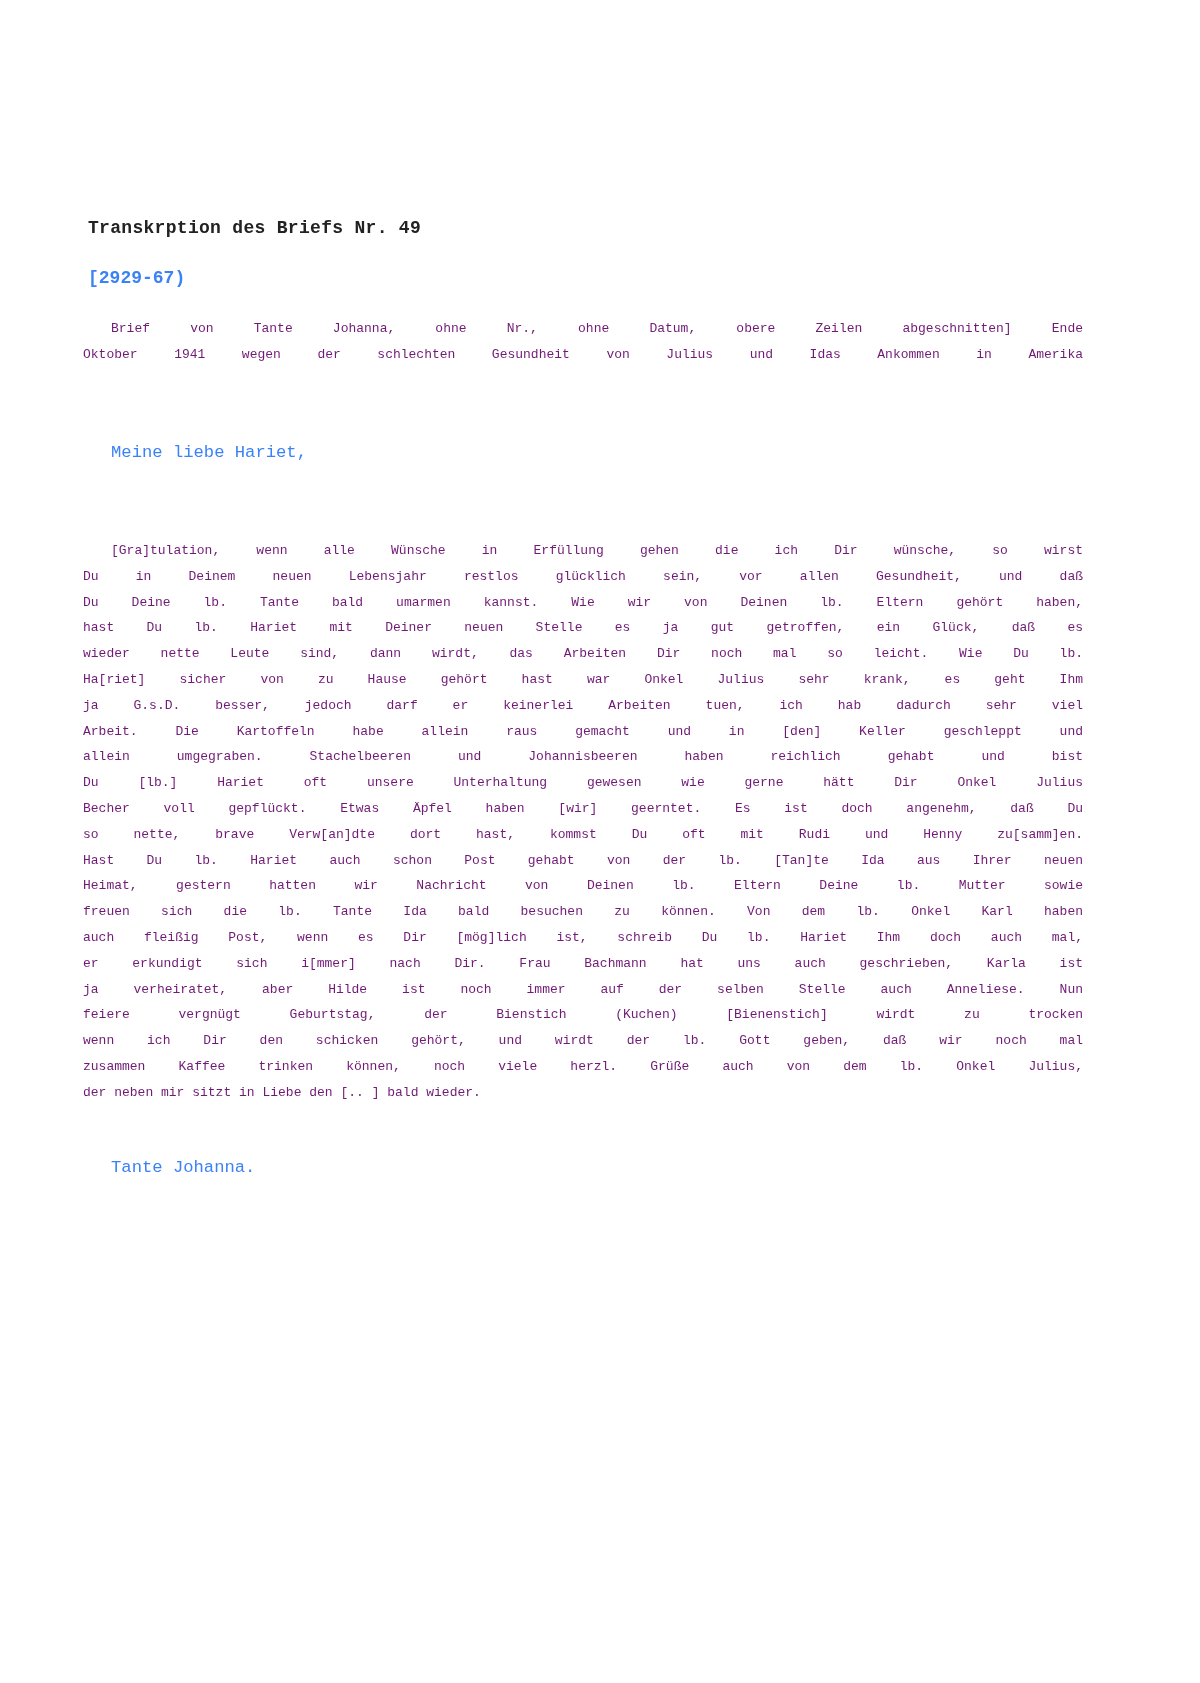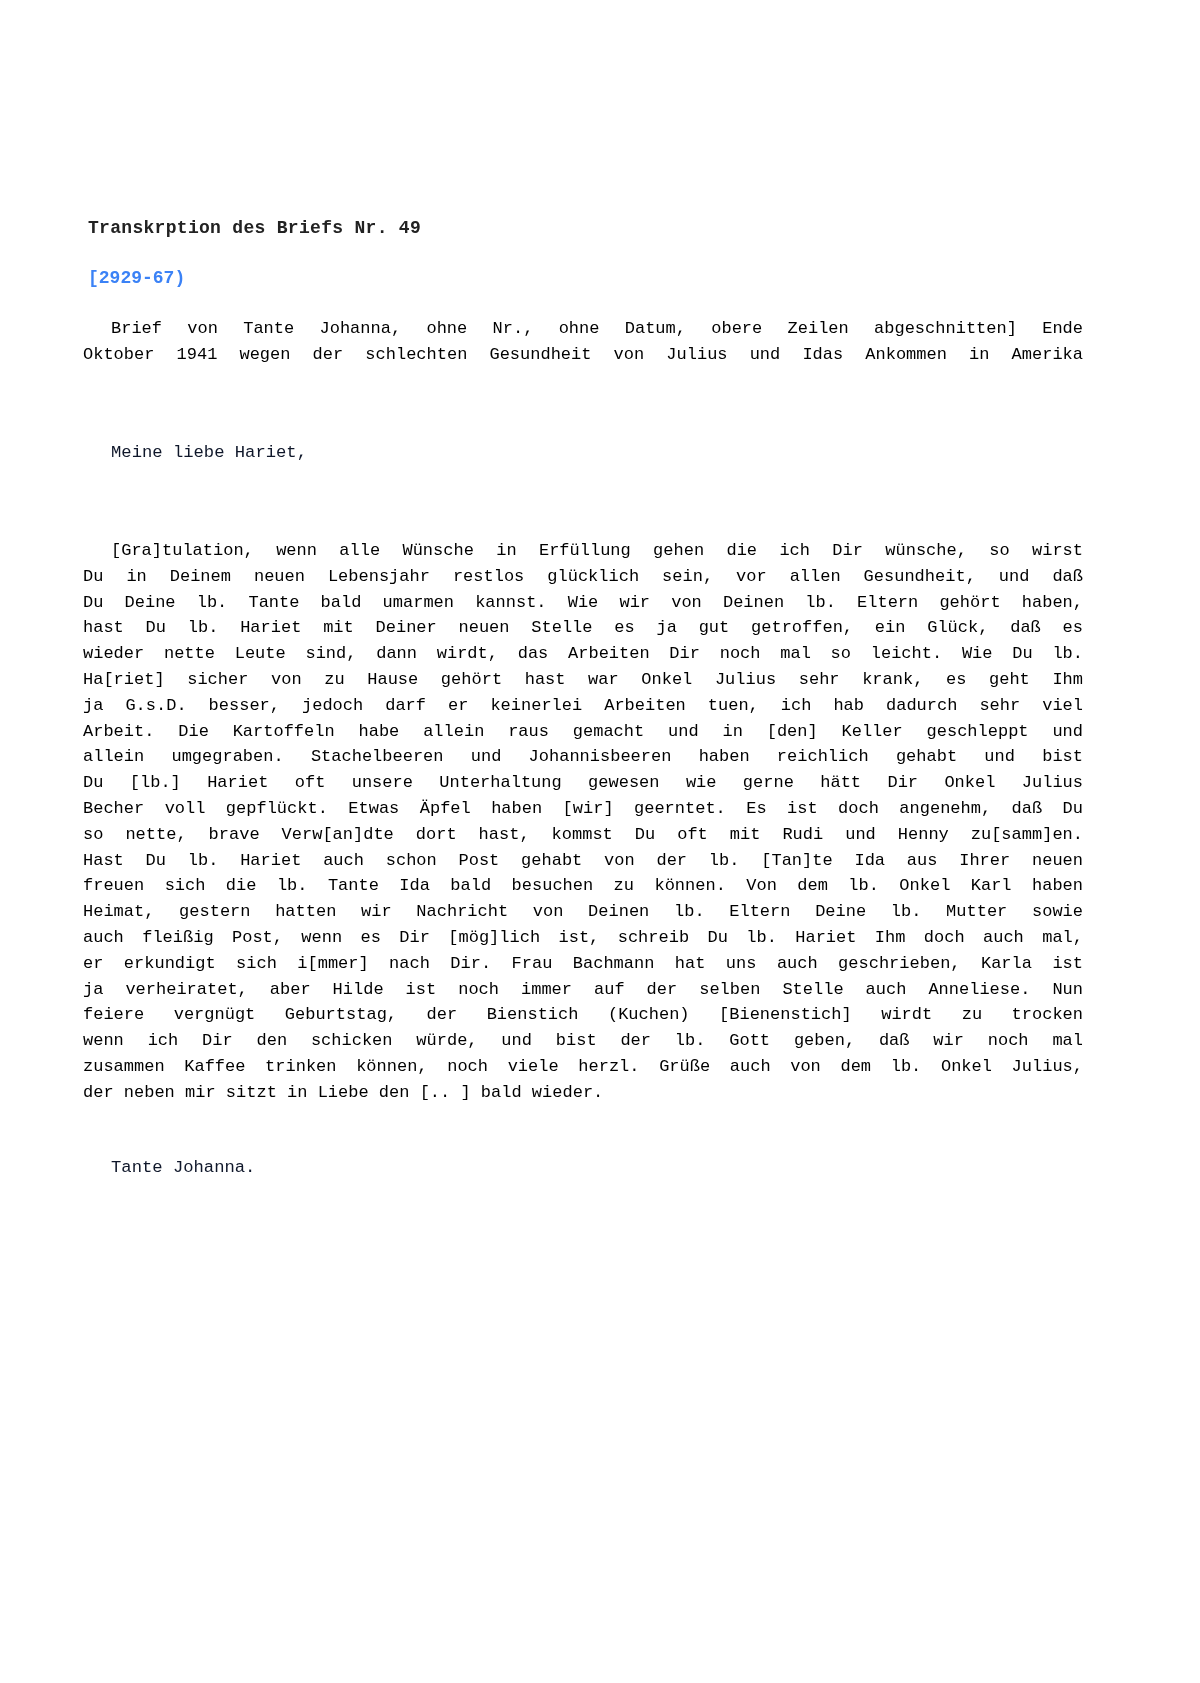--- a/index.html
+++ b/index.html
@@ -42,41 +42,41 @@
     }
     .lines {
       position: absolute;
       left: 83px;
       width: 1000px;
       margin: 0;
       padding: 0;
       list-style: none;
     }
     .lines li {
-      font-size: 17px;
+      font-size: 13px;
       line-height: 25.8px;
       height: 25.8px;
       white-space: nowrap;
       text-align: justify;
       text-align-last: justify;
-      color: #000000;
+      color: #701a75;
     }
     .lines li.last {
       text-align-last: left;
     }
     .lines li.indent {
       padding-left: 28px;
     }
     .intro { top: 316px; }
     .body-text { top: 538px; }
     .line-single {
       position: absolute;
       left: 111px;
       font-size: 17.2px;
-      color: #0f172a;
+      color: #3b82f6;
       margin: 0;
     }
     .salutation { top: 443px; }
     .signature { top: 1158px; }
   </style>
 </head>
 <body>
 
 <div class="page">
 
@@ -97,26 +97,26 @@
     <li>hast Du lb. Hariet mit Deiner neuen Stelle es ja gut getroffen, ein Glück, daß es</li>
     <li>wieder nette Leute sind, dann wirdt, das Arbeiten Dir noch mal so leicht. Wie Du lb.</li>
     <li>Ha[riet] sicher von zu Hause gehört hast war Onkel Julius sehr krank, es geht Ihm</li>
     <li>ja G.s.D. besser, jedoch darf er keinerlei Arbeiten tuen, ich hab dadurch sehr viel</li>
     <li>Arbeit. Die Kartoffeln habe allein raus gemacht und in [den] Keller geschleppt und</li>
     <li>allein umgegraben. Stachelbeeren und Johannisbeeren haben reichlich gehabt und bist</li>
     <li>Du [lb.] Hariet oft unsere Unterhaltung gewesen wie gerne hätt Dir Onkel Julius</li>
     <li>Becher voll gepflückt. Etwas Äpfel haben [wir] geerntet. Es ist doch angenehm, daß Du</li>
     <li>so nette, brave Verw[an]dte dort hast, kommst Du oft mit Rudi und Henny zu[samm]en.</li>
     <li>Hast Du lb. Hariet auch schon Post gehabt von der lb. [Tan]te Ida aus Ihrer neuen</li>
+    <li>Heimat, gestern hatten wir Nachricht von Deinen lb. Eltern Deine lb. Mutter sowie</li>
     <li>freuen sich die lb. Tante Ida bald besuchen zu können. Von dem lb. Onkel Karl haben</li>
-    <li>Heimat, gestern hatten wir Nachricht von Deinen lb. Eltern Deine lb. Mutter sowie</li>
     <li>auch fleißig Post, wenn es Dir [mög]lich ist, schreib Du lb. Hariet Ihm doch auch mal,</li>
     <li>er erkundigt sich i[mmer] nach Dir. Frau Bachmann hat uns auch geschrieben, Karla ist</li>
     <li>ja verheiratet, aber Hilde ist noch immer auf der selben Stelle auch Anneliese. Nun</li>
     <li>feiere vergnügt Geburtstag, der Bienstich (Kuchen) [Bienenstich] wirdt zu trocken</li>
-    <li>wenn ich Dir den schicken würde, und bist der lb. Gott geben, daß wir noch mal</li>
+    <li>wenn ich Dir den schicken gehört, und wirdt der lb. Gott geben, daß wir noch mal</li>
     <li>zusammen Kaffee trinken können, noch viele herzl. Grüße auch von dem lb. Onkel Julius,</li>
     <li class="last">der neben mir sitzt in Liebe den [.. ] bald wieder.</li>
   </ul>
 
   <p class="line-single signature">Tante Johanna.</p>
 
 </div>
 
 </body></html>

